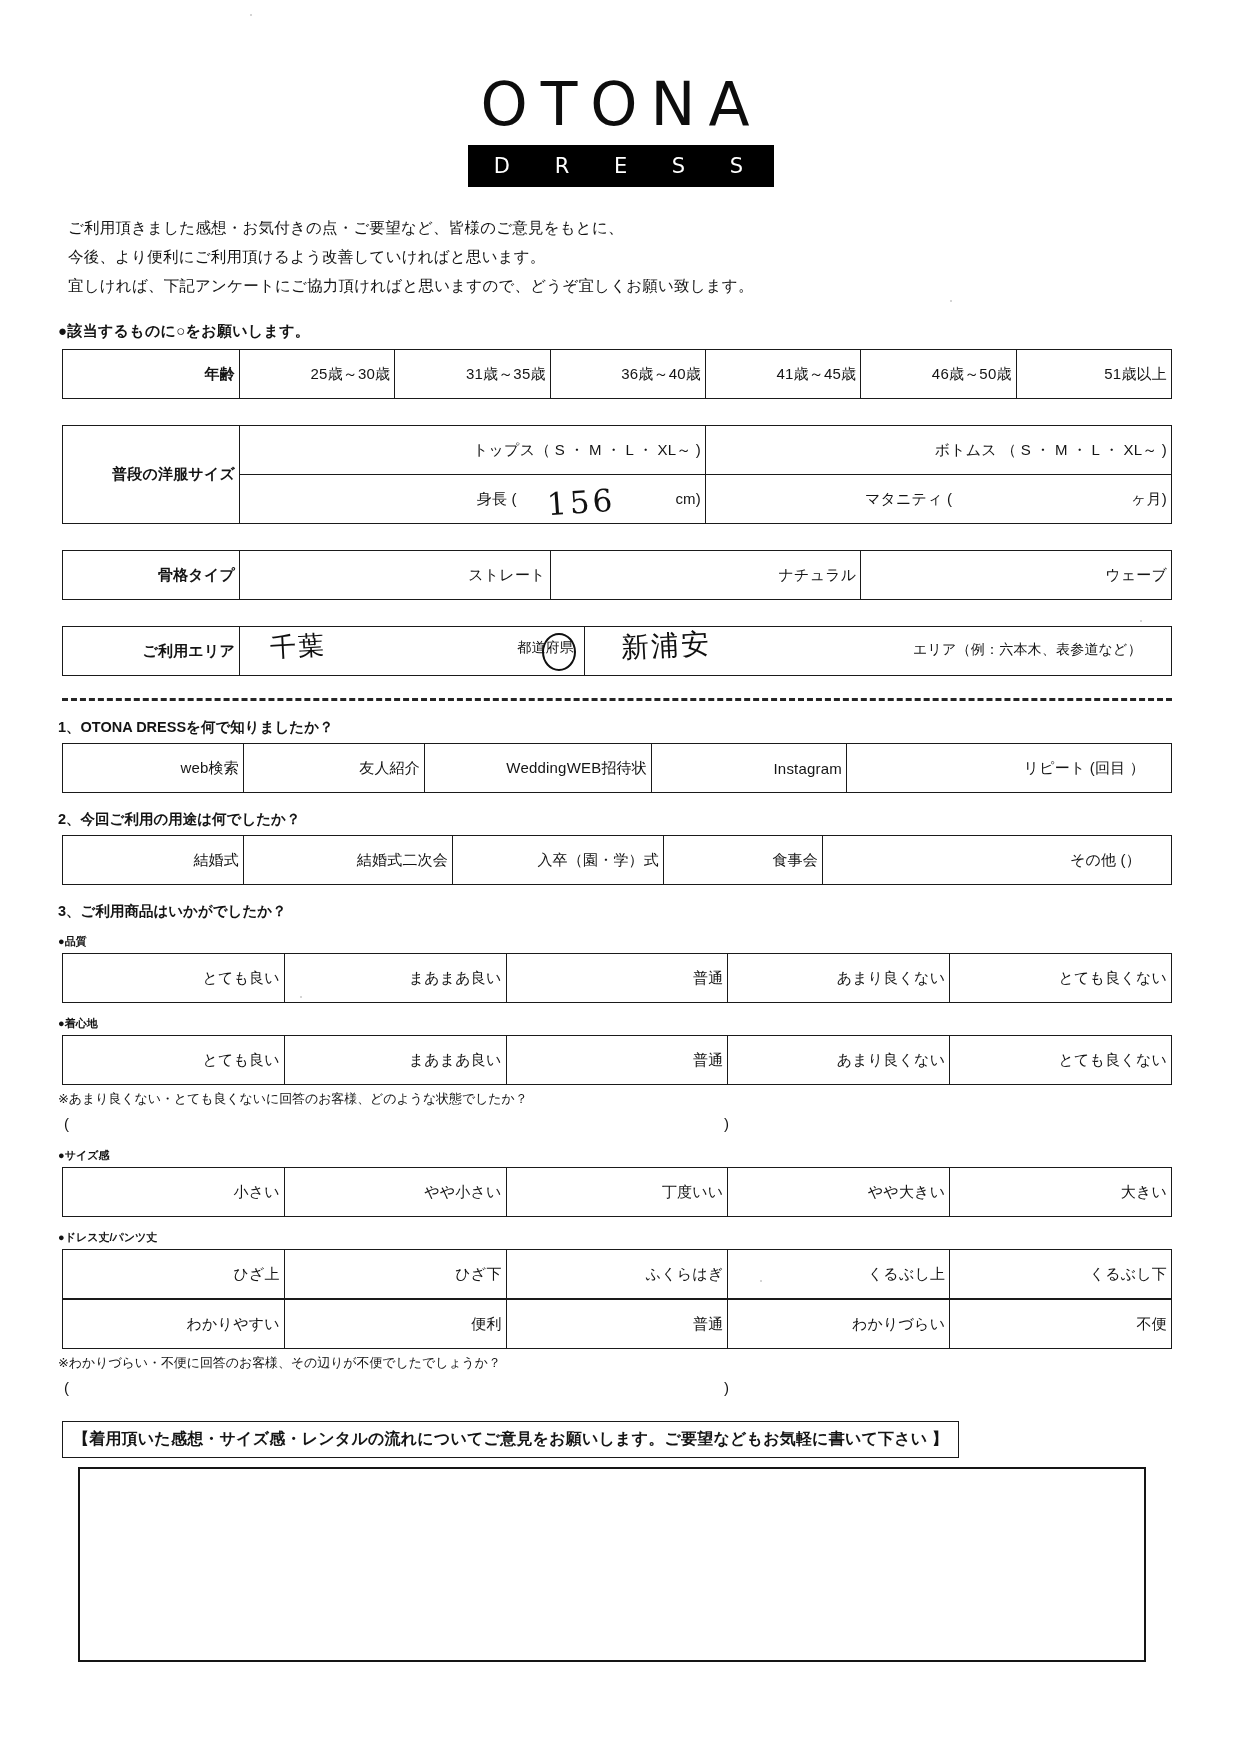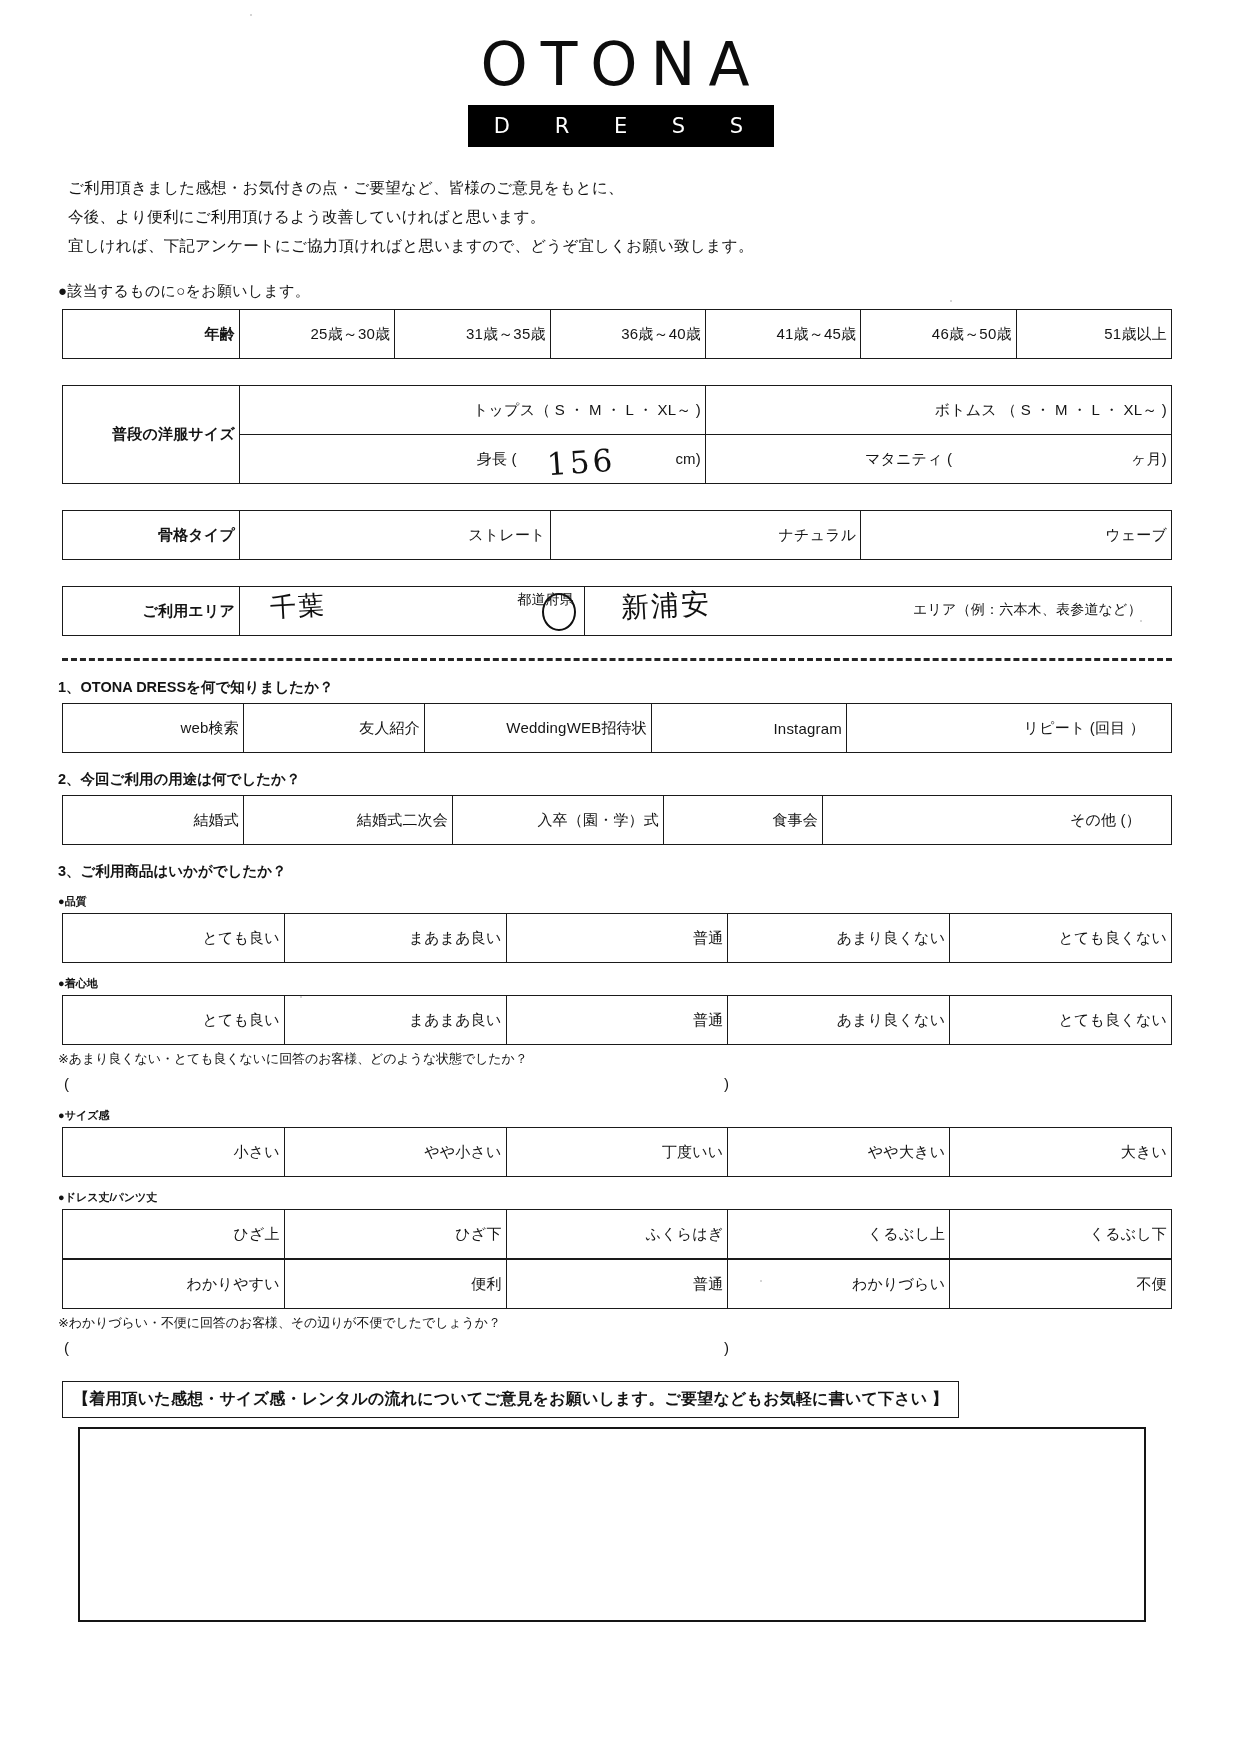--- a/index.html
+++ b/index.html
@@ -29,20 +29,21 @@
     padding-top: 34px;
   }
   .logo-otona {
     font-size: 60px;
     letter-spacing: 13px;
     font-weight: 400;
     line-height: 1.0;
     color: #0d0d0d;
     font-family: "DejaVu Sans", sans-serif;
     padding-left: 1px;
+    margin-top: 40px;
   }
   .logo-dress {
     display: inline-block;
     background: #000000;
     color: #ffffff;
     font-size: 21px;
     letter-spacing: 19px;
     padding: 9px 12px 9px 26px;
     margin-top: 11px;
     font-family: "DejaVu Sans", sans-serif;
@@ -53,21 +54,21 @@
     margin: 26px 0 0 68px;
     font-size: 15.5px;
     line-height: 29px;
     letter-spacing: 0.2px;
   }
   .intro div { white-space: nowrap; }
 
   
   .sec-head {
     font-size: 15px;
-    font-weight: normal;
+    font-weight: bold;
     margin: 22px 0 8px 58px;
     letter-spacing: .3px;
   }
   .q-head {
     font-size: 14.5px;
     font-weight: bold;
     margin: 17px 0 6px 58px;
   }
   .bullet-head {
     font-size: 11px;
@@ -250,21 +251,21 @@
 
   <div style="height:26px"></div>
 
   
   <table class="grid">
     <tbody>
         <tr>
       <td class="lbl tall" style="width:168px">ご利用エリア</td>
       <td class="tall lefty" style="width:336px;position:relative;">
         <span class="hw-text" style="left:30px;top:2px;font-size:26px;">千葉</span>
-        <span style="position:absolute;right:10px;top:4px;font-size:14px;">都道府県</span>
+        <span style="position:absolute;right:10px;top:12px;font-size:14px;">都道府県</span>
         <span class="ring" style="width:30px;height:34px;right:8px;top:6px;"></span>
       </td>
       <td class="tall lefty" style="position:relative;">
         <span class="hw-text" style="left:36px;top:0px;font-size:28px;">新浦安</span>
         <span style="position:absolute;left:328px;top:14px;font-size:14px;">エリア（例：六本木、表参道など）</span>
       </td>
     </tr>
   </tbody>
     </table>
 

